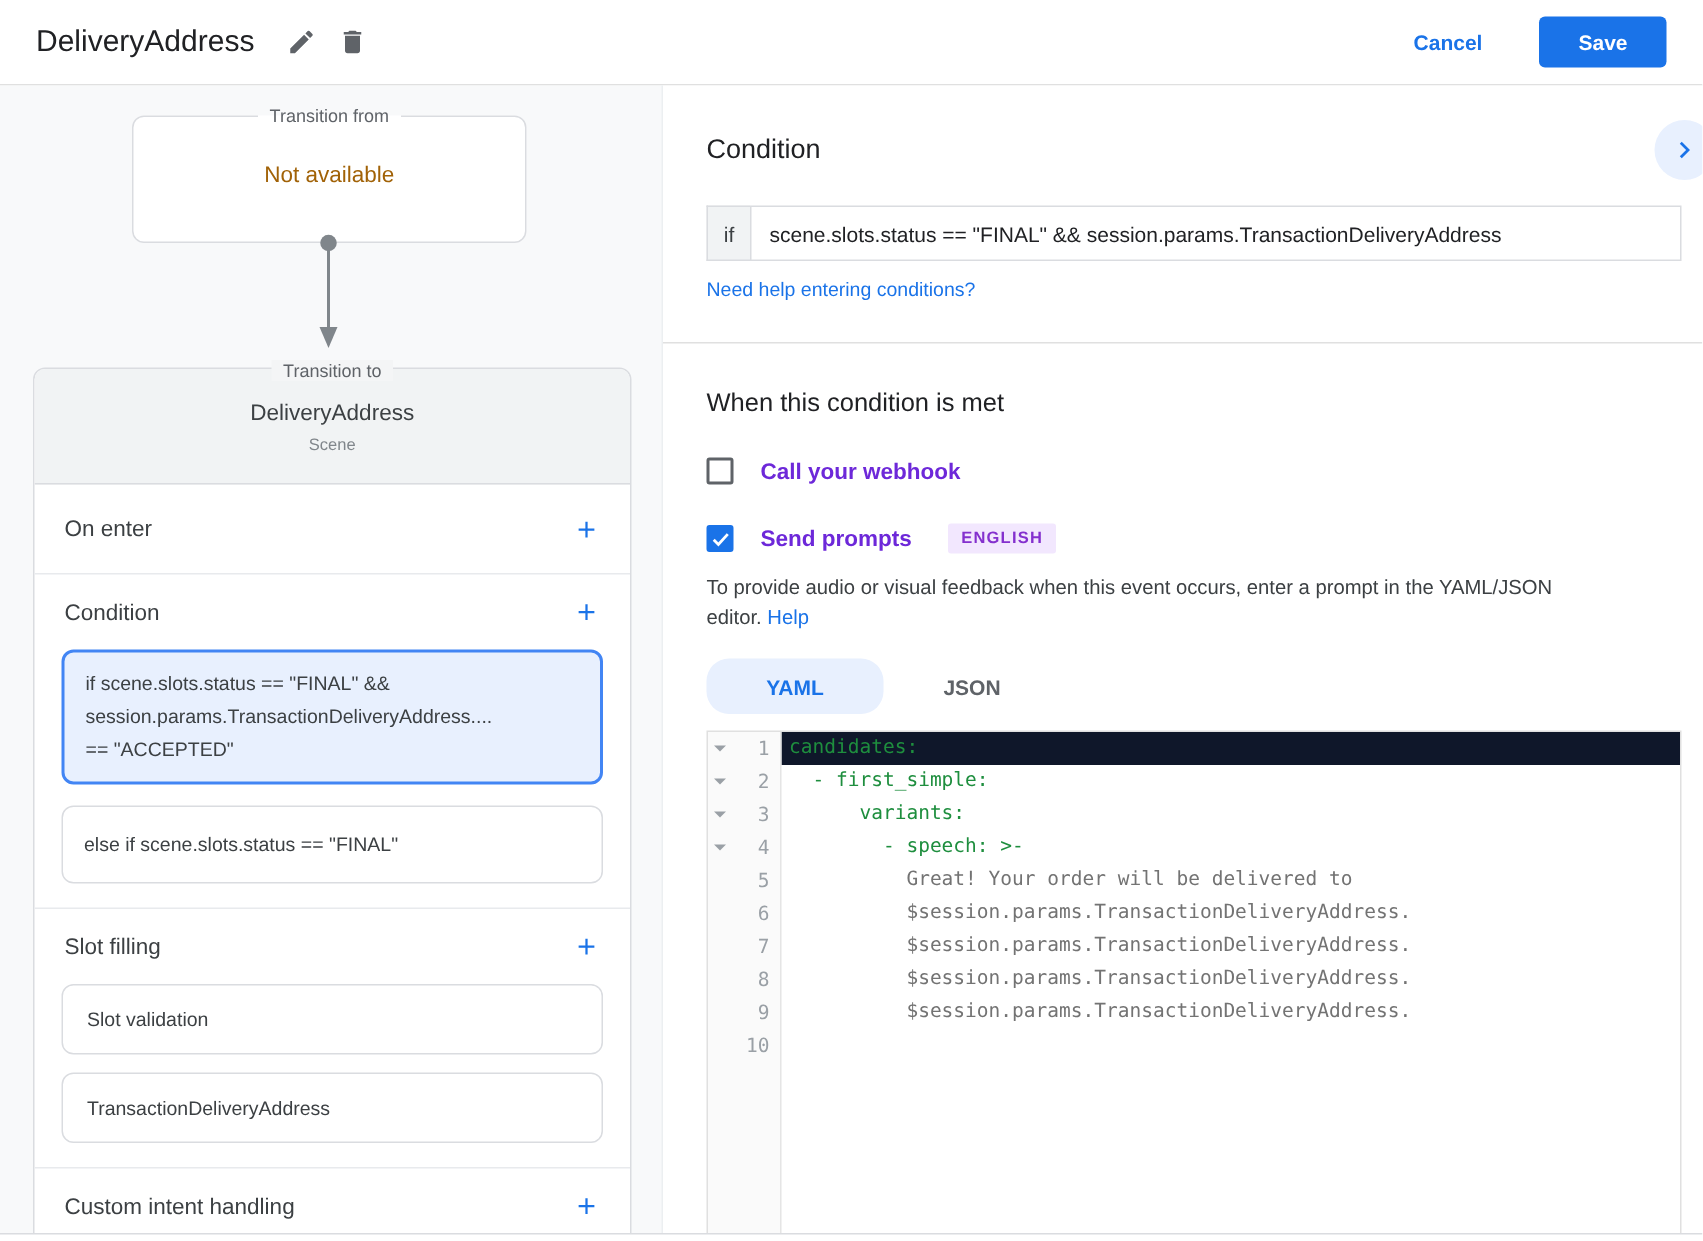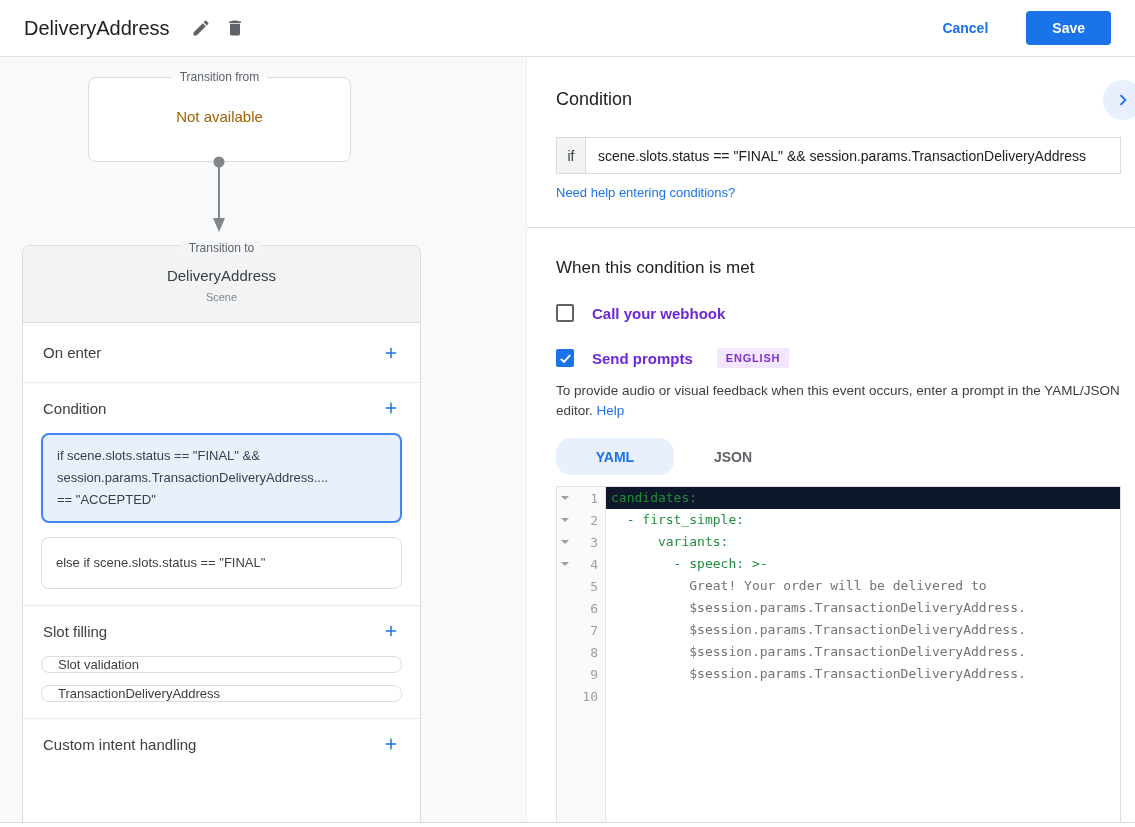--- a/index.html
+++ b/index.html
@@ -15,21 +15,21 @@
               justify-content:center; width:34px; height:34px; border-radius:50%; }
   .icon-btn.edit { margin-left:14px; }
   .topbar-spacer { flex:1; }
   .cancel-btn { background:none; border:none; color:#1a73e8; font-size:14px; font-weight:bold;
                 cursor:pointer; margin-right:38px; font-family:inherit; }
   .save-btn { background:#1a73e8; color:#fff; border:none; border-radius:4px; font-size:14px;
               font-weight:bold; padding:9px 26px; cursor:pointer; font-family:inherit; }
 
   
   .body { display:flex; height:765px; }
-  .left-panel { width:527px; flex:none; background:#f8f9fa; position:relative; overflow:hidden;
+  .left-panel { width:442px; flex:none; background:#f8f9fa; position:relative; overflow:hidden;
                 border-right:1px solid #eceff1; }
   .right-panel { flex:1; background:#fff; position:relative; overflow:hidden;
                  padding:0 14px 0 29px; }
 
   
   fieldset.flow-box { position:absolute; left:88px; top:13px; width:263px; height:92px;
                       border:1px solid #dadce0; border-radius:8px; background:#fff; }
   fieldset.flow-box legend, .card-legend span, fieldset legend
     { font-size:12px; color:#5f6368; padding:0 8px; }
   fieldset.flow-box legend { margin:0 auto; }
@@ -52,21 +52,21 @@
   .row-60 { height:60px; border-bottom:1px solid #e8eaed; }
   .row-50 { height:50px; }
   .section { border-bottom:1px solid #e8eaed; }
   .plus-btn { background:none; border:none; cursor:pointer; display:flex; align-items:center; }
 
   .boxes { padding:0 18px 16px 18px; }
   .cond-box { border-radius:8px; font-size:13px; color:#3c4043; line-height:22px; cursor:pointer; }
   .cond-box.active { background:#e8f0fe; border:2px solid #4285f4; padding:10px 14px;
                      white-space:pre-line; }
   .cond-box.plain { background:#fff; border:1px solid #dadce0; padding:14px; margin-top:14px; }
-  .slot-box { background:#fff; border:1px solid #dadce0; border-radius:8px; padding:0 16px;
+  .slot-box { background:#fff; border:1px solid #dadce0; border-radius:8px; padding:15px 16px;
               font-size:13px; color:#3c4043; cursor:pointer; }
   .slot-box + .slot-box { margin-top:12px; }
 
   
   .cond-head-row { position:relative; margin-top:32px; }
   .cond-heading { font-size:18px; color:#202124; font-weight:normal; }
   .chevron-btn { position:absolute; right:-22px; top:-9px; width:40px; height:40px;
                  border-radius:50%; background:#e8f0fe; border:none; cursor:pointer;
                  display:flex; align-items:center; justify-content:center; }
 

